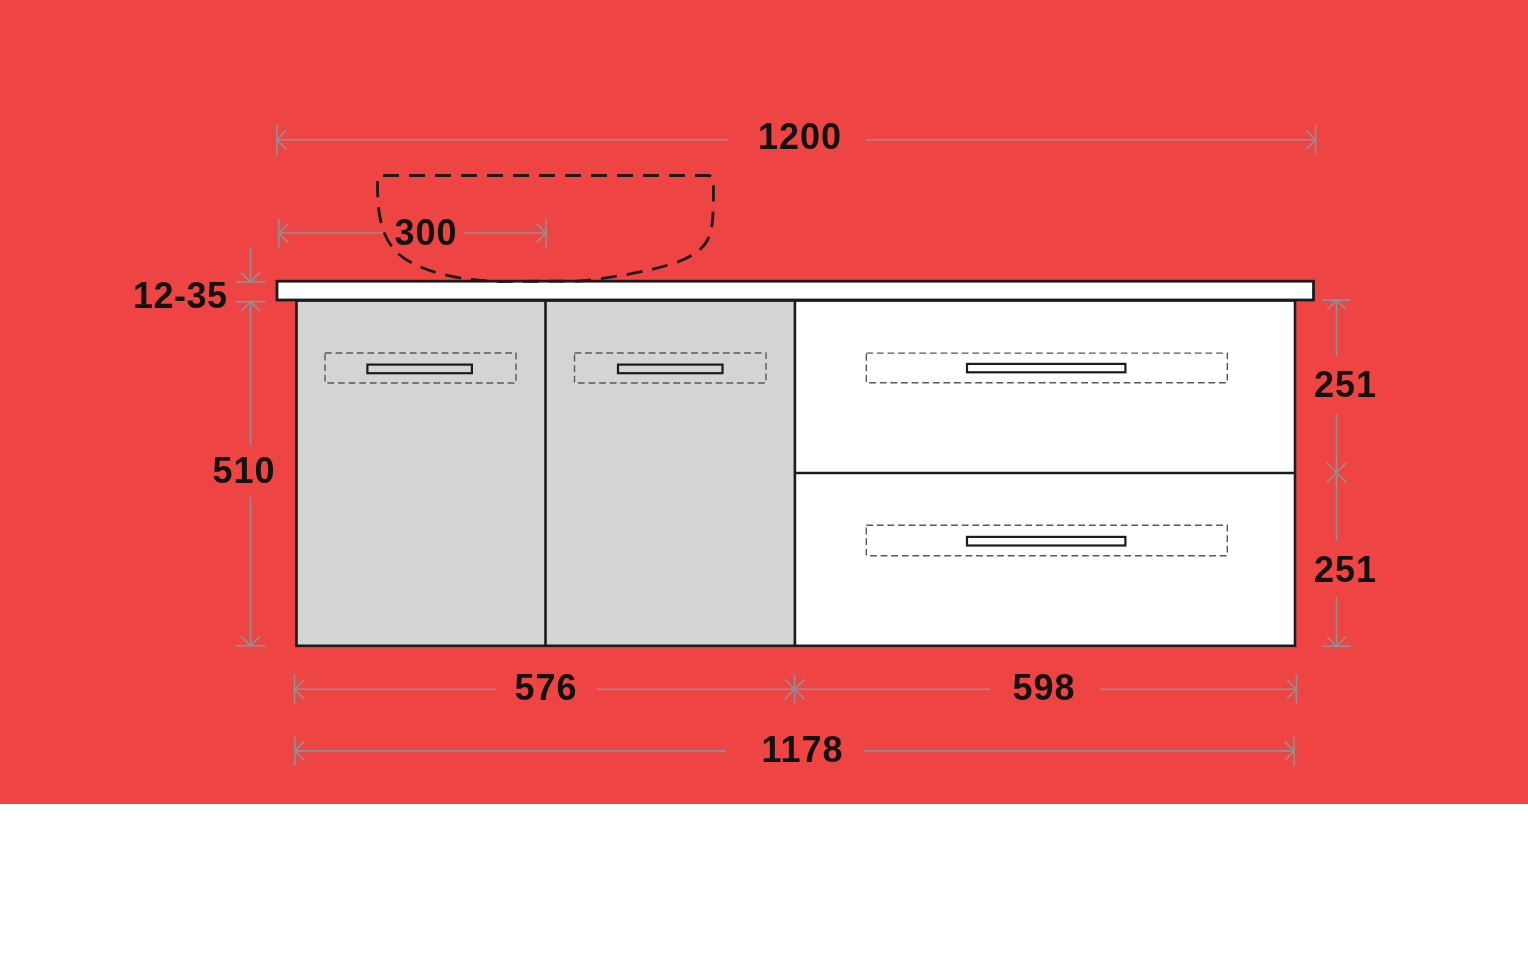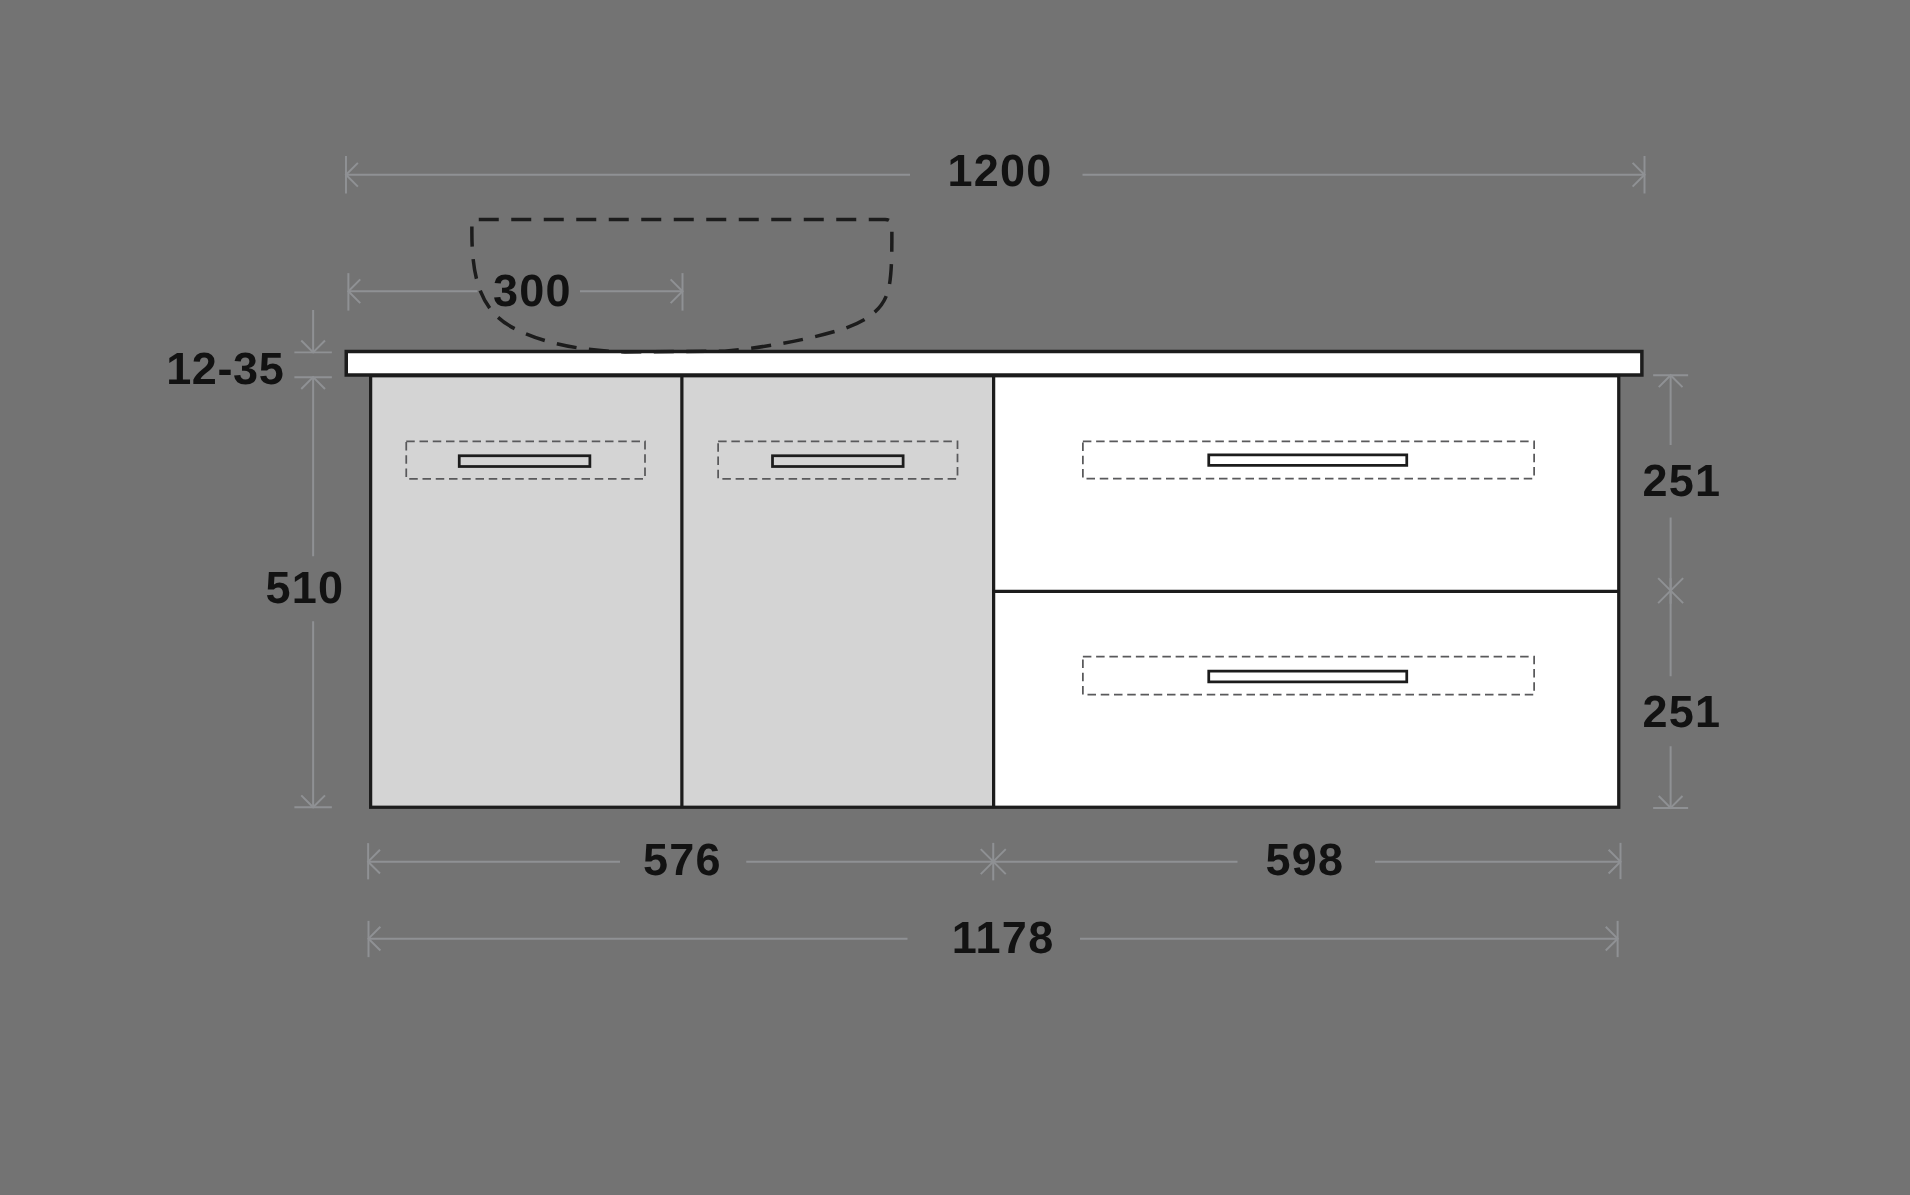--- a/index.html
+++ b/index.html
@@ -1,16 +1,16 @@
 <!DOCTYPE html>
 <html><head>
 <meta charset="utf-8">
 <style>
   html,body{margin:0;padding:0;background:#ffffff;}
-  .wrap{width:1528px;height:956px;position:relative;overflow:hidden;background:#737373;}
+  .wrap{width:1528px;height:804px;position:relative;overflow:hidden;background:#ef4444;}
   text{font-family:"Liberation Sans",sans-serif;font-weight:bold;fill:#121212;}
 </style>
 </head>
 <body>
 <div class="wrap">
 <svg width="1528" height="956" viewBox="0 0 1528 956">
 
   <rect x="277" y="281.2" width="1036.5" height="18.8" fill="#ffffff" stroke="#1c1c1c" stroke-width="2.8"></rect>
 
   <rect x="296.5" y="300.6" width="498.4" height="345.2" fill="#d4d4d4" stroke="none"></rect>

